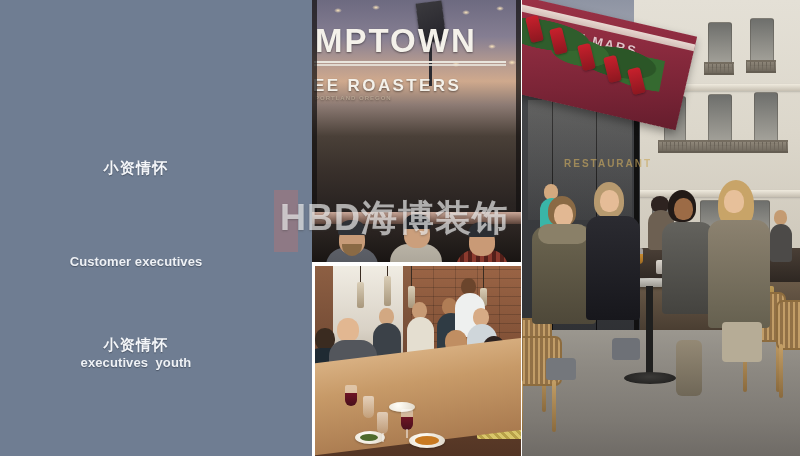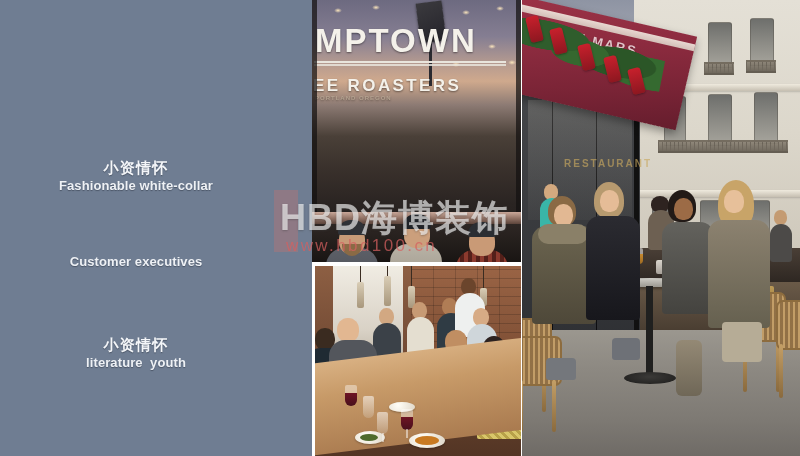--- a/index.html
+++ b/index.html
@@ -317,30 +317,29 @@
 </head>
 <body>
 
 <div id="slide">
 
   <div class="left-panel">
 
 
     <div class="text-block" id="blk-elite">
       <span class="tb-cn">小资情怀</span>
-      <span class="tb-en">Fashionable white-collar</span>
     </div>
 
     <div class="text-block" id="blk-business">
       <span class="tb-en">Customer executives</span>
     </div>
 
     <div class="text-block" id="blk-youth">
       <span class="tb-cn">小资情怀</span>
-      <span class="tb-en">literature  youth</span>
+      <span class="tb-en">executives  youth</span>
     </div>
   </div>
 
   <div class="photo" id="photo-coffee">
     <div class="cf-sky"></div>
 
     <div class="cf-light" style="left:22px;top:8px;"></div>
     <div class="cf-light" style="left:60px;top:5px;"></div>
     <div class="cf-light" style="left:150px;top:10px;"></div>
     <div class="cf-light" style="left:184px;top:6px;"></div>
@@ -574,16 +573,15 @@
       <div class="pa-hair" style="left:10px;top:0;width:36px;height:48px;background:#c8a468;"></div>
       <div class="pa-head" style="left:16px;top:10px;width:20px;height:23px;background:#e7c09a;"></div>
       <div class="pa-torso" style="left:0;top:40px;width:62px;height:108px;background:linear-gradient(180deg,#8c8270,#65604f);"></div>
       <div style="position:absolute;left:14px;top:142px;width:40px;height:40px;background:#b6ac96;border-radius:4px;"></div>
     </div>
   </div>
 
   <div id="watermark">
     <div id="wm-bar"></div>
     <div id="wm-main">HBD海博装饰</div>
-    <div id="wm-url">www.hbd100.cn</div>
   </div>
 
 </div>
 
 </body></html>

